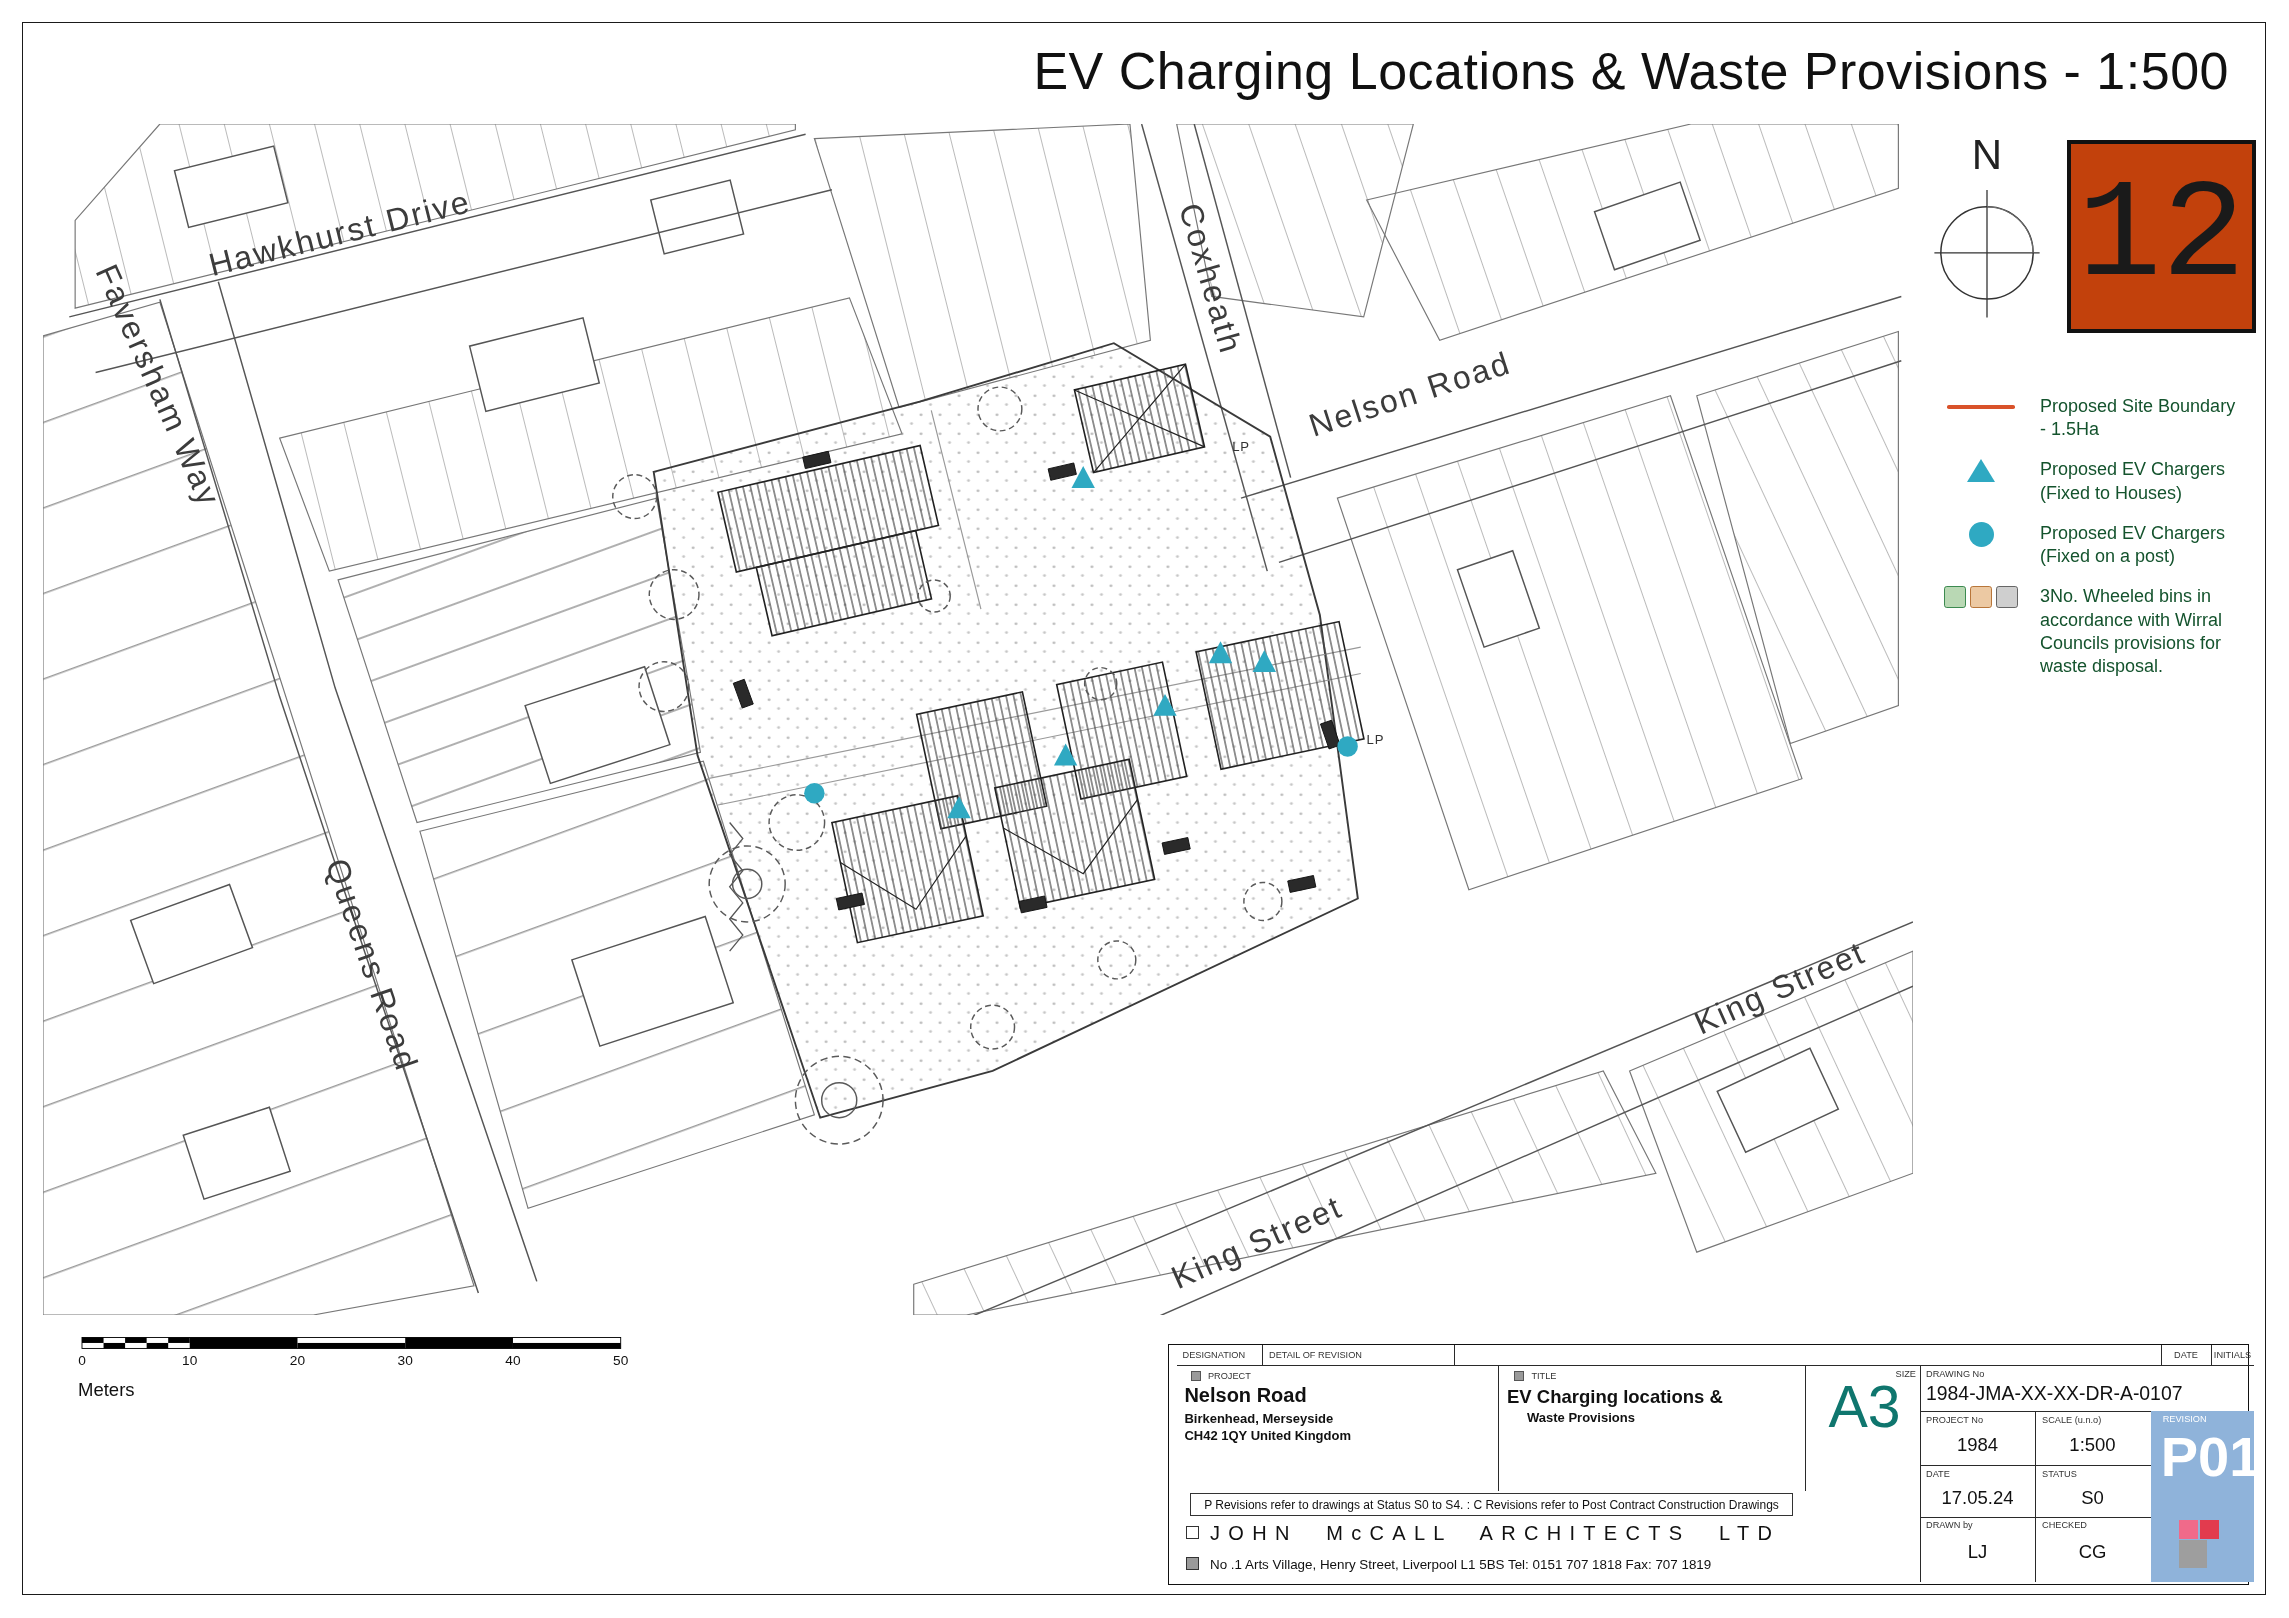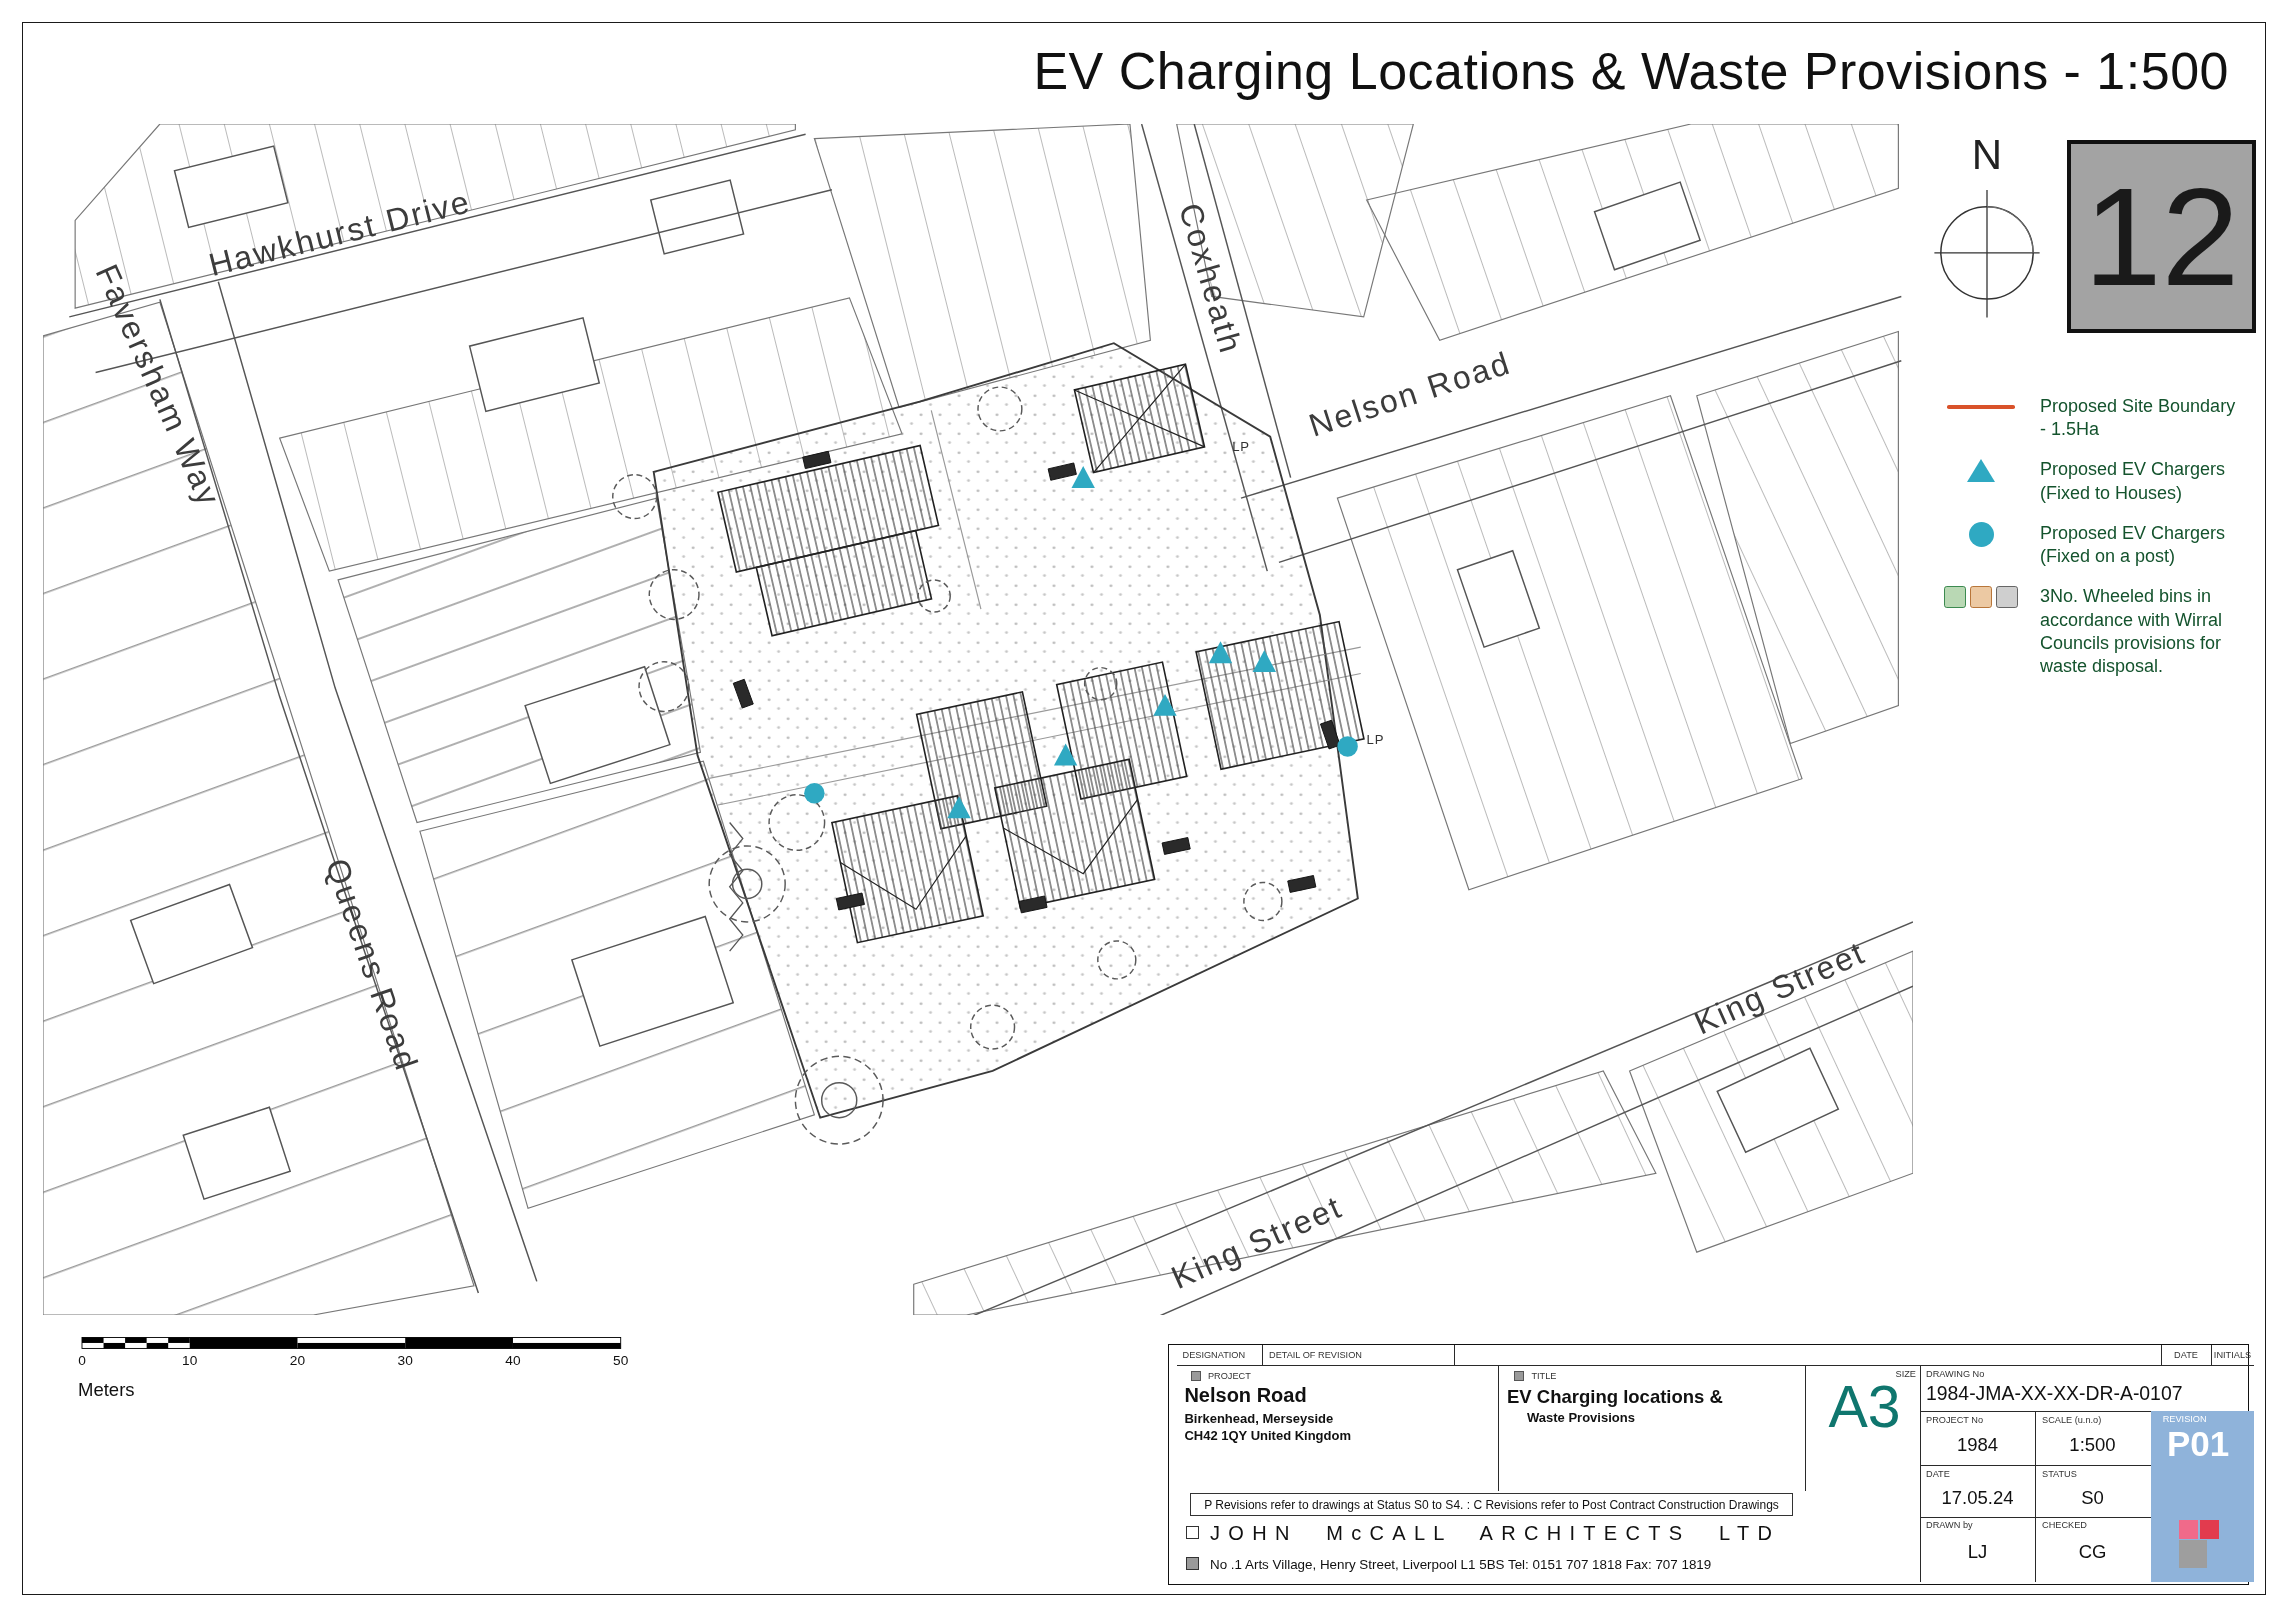--- a/index.html
+++ b/index.html
@@ -3,21 +3,21 @@
 <meta charset="utf-8">
 <style>
   html,body{margin:0;padding:0;background:#e8e8e8;}
   .sheet{position:relative;width:2290px;height:1619px;background:#fff;font-family:"Liberation Sans",sans-serif;color:#111;overflow:hidden;}
   .frame{position:absolute;left:22px;top:22px;width:2242px;height:1571px;border:1.8px solid #1a1a1a;}
   .drawing-title{position:absolute;top:41px;right:61px;font-size:52px;letter-spacing:0.5px;color:#111;white-space:nowrap;}
 
   
   .north-wrap{position:absolute;left:1927px;top:131px;width:120px;height:217px;text-align:center;}
   .north-n{font-size:42px;color:#222;}
-  .page-box{position:absolute;left:2067px;top:140px;width:181px;height:185px;border:4.6px solid #111;display:flex;align-items:center;justify-content:center;font-size:140px;line-height:1;color:#1a1a1a;background:#a3a3a3;}
+  .page-box{position:absolute;left:2067px;top:140px;width:181px;height:185px;border:4.6px solid #111;display:flex;align-items:center;justify-content:center;font-size:140px;line-height:1;color:#1a1a1a;background:#c2410c;font-family:Liberation Mono, monospace;}
 
   
   .legend{position:absolute;left:1922px;top:395px;width:341px;}
   .lg-row{display:flex;align-items:flex-start;margin-bottom:16.6px;}
   .lg-swatch{width:118px;display:flex;justify-content:center;align-items:center;min-height:24px;}
   .lg-line{width:68px;height:4.6px;background:#d9522a;border-radius:1.8px;}
   .lg-tri{width:0;height:0;border-left:14px solid transparent;border-right:14px solid transparent;border-bottom:23px solid #2fa9c2;}
   .lg-circ{width:25px;height:25px;border-radius:50%;background:#2fa9c2;}
   .lg-bins{display:flex;gap:3.7px;}
   .lg-bin{width:20px;height:20px;border-radius:2.8px;border:1.8px solid #555;}
@@ -360,21 +360,21 @@
     <div class="abs lbl" style="left:865px;top:124px;">STATUS</div>
     <div class="abs val-lg" style="left:858px;top:142px;width:115px;text-align:center;">S0</div>
 
     <div class="abs lbl" style="left:749px;top:175px;">DRAWN by</div>
     <div class="abs val-lg" style="left:743px;top:196px;width:115px;text-align:center;">LJ</div>
     <div class="abs lbl" style="left:865px;top:175px;">CHECKED</div>
     <div class="abs val-lg" style="left:858px;top:196px;width:115px;text-align:center;">CG</div>
 
     <div class="abs bluebox" style="left:974px;top:66px;width:103px;height:171px;">
       <div style="position:absolute;left:3.7px;top:2.8px;font-size:9.2px;color:#fff;">REVISION</div>
-      <div style="position:absolute;left:8px;top:13px;width:103px;font-size:35px;font-weight:bold;color:#fff;">P01</div>
+      <div style="position:absolute;left:0;top:13px;width:103px;text-align:center;font-size:56px;font-weight:bold;color:#fff;">P01</div>
       <div style="position:absolute;left:20px;top:109px;width:18.5px;height:18.5px;background:#f06a8a;"></div>
       <div style="position:absolute;left:41px;top:109px;width:18.5px;height:18.5px;background:#e23b4e;"></div>
       <div style="position:absolute;left:20px;top:129px;width:28px;height:28px;background:#9e9e9e;"></div>
     </div>
 
     <div class="abs" style="left:13px;top:148px;width:603px;height:23px;border:0.9px solid #333;display:flex;align-items:center;justify-content:center;font-size:12px;">P Revisions refer to drawings at Status S0 to S4.  :   C Revisions refer to Post Contract Construction Drawings</div>
 
     <div class="abs" style="left:9.2px;top:181px;width:13px;height:13px;border:1.8px solid #333;background:#fff;"></div>
     <div class="abs" style="left:33px;top:177px;width:701px;font-size:20px;letter-spacing:8.3px;word-spacing:14.8px;white-space:nowrap;">JOHN  McCALL  ARCHITECTS  LTD</div>
 

